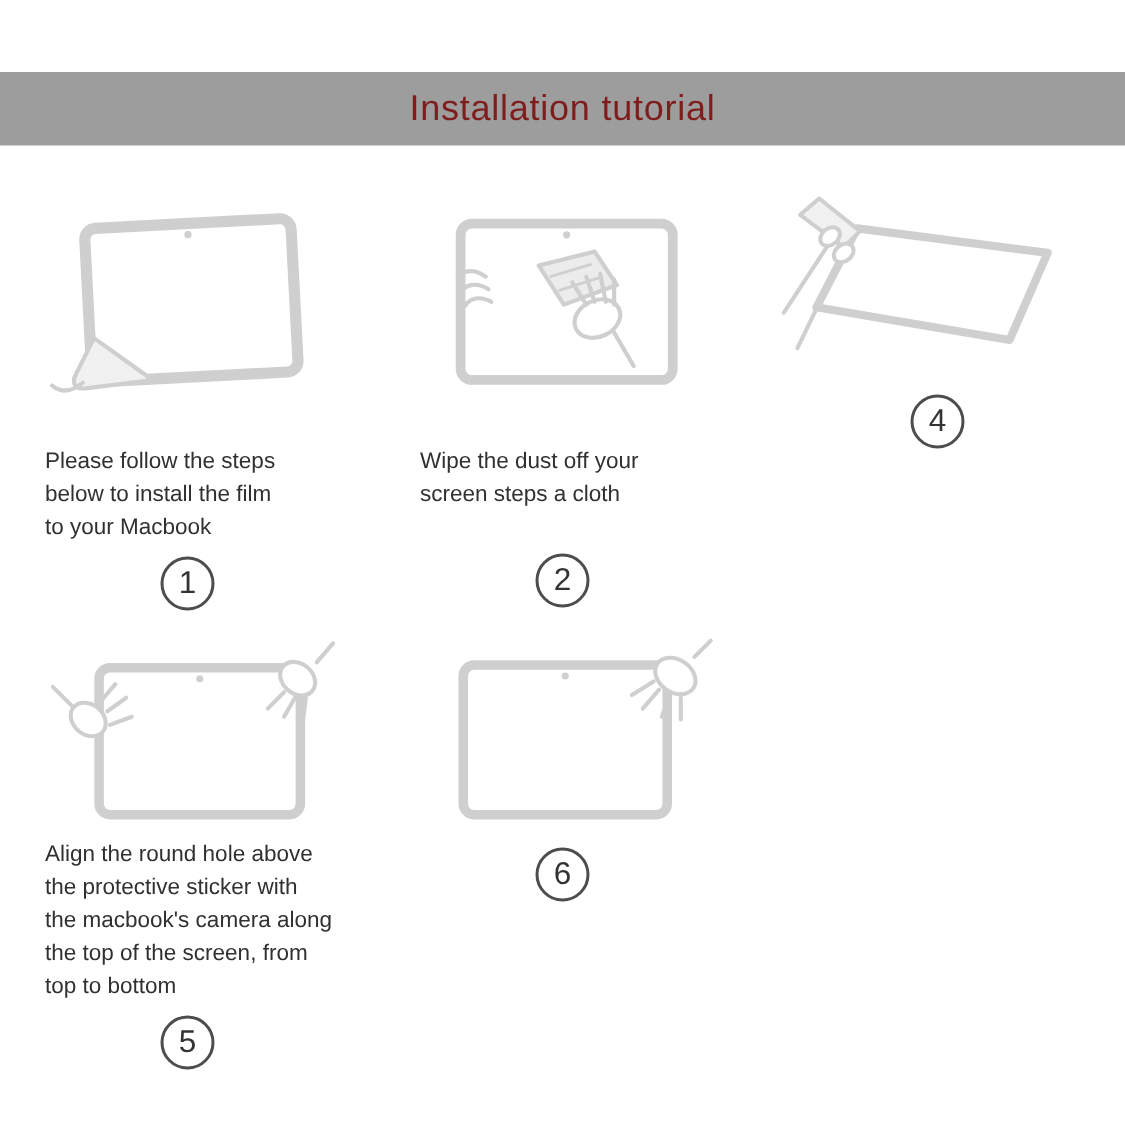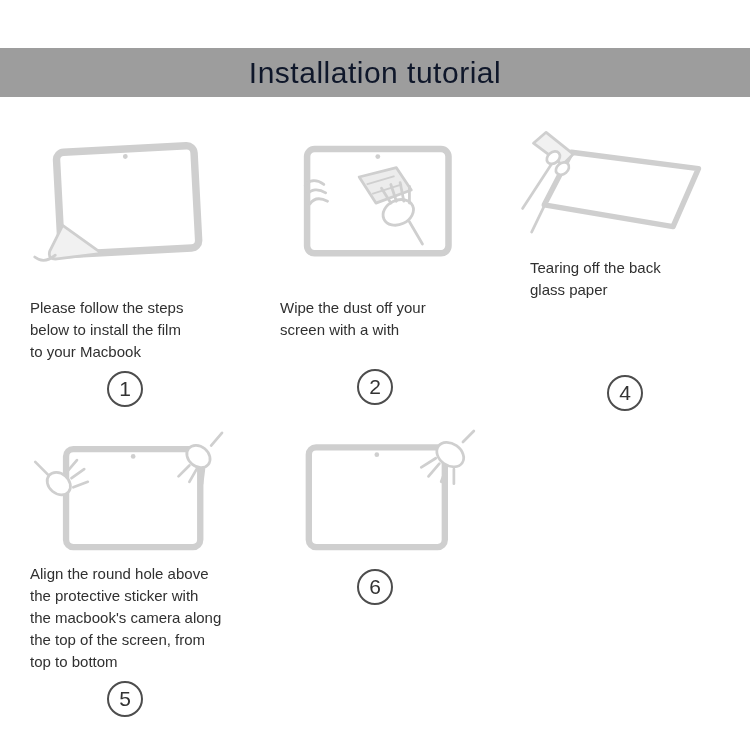--- a/index.html
+++ b/index.html
@@ -15,22 +15,22 @@
   .header {
     margin-top: 48px;
     height: 49px;
     width: 100%;
     background: #9d9d9d;
     display: flex;
     align-items: center;
     justify-content: center;
   }
   .header .title {
-    color: #0f172a;
-    font-size: 30px;
+    color: #7f1d1d;
+    font-size: 24px;
     font-weight: 400;
     letter-spacing: 0.5px;
   }
   .grid {
     margin-top: 16px;
     display: grid;
     grid-template-columns: 250px 250px 250px;
   }
   .step { display: flex; flex-direction: column; }
   .illus {
@@ -109,42 +109,40 @@
             <ellipse cx="140" cy="84" rx="17" ry="13" transform="rotate(-25 140 84)"></ellipse>
             <path d="M132 74 L122 58 M138 72 L132 54 M146 72 L142 52 M152 74 L152 56" fill="none"></path>
             <path d="M152 94 L166 118" fill="none"></path>
           </g>
           <g fill="none" stroke="#cfcfcf" stroke-width="3" stroke-linecap="round">
             <path d="M60 54 C52 48 44 49 40 55 M62 63 C54 58 46 59 42 65 M64 72 C56 68 49 69 45 75"></path>
           </g>
         </svg>
       </div>
       <p class="text">Wipe the dust off your
-screen with a with</p>
+screen steps a cloth</p>
       <div class="numrow">
         <span class="num">2</span>
       </div>
     </section>
 
 
     <section class="step r2">
       <div class="illus">
         <svg width="214" height="136" viewBox="0 0 230 150">
           <path d="M56 40 L196 58 L168 122 L26 98 Z" fill="#ffffff" stroke="#cfcfcf" stroke-width="6" stroke-linejoin="round"></path>
           <path d="M58 42 L28 18 L14 30 L46 54 Z" fill="#f1f1f1" stroke="#cfcfcf" stroke-width="3" stroke-linejoin="round"></path>
           <g stroke="#cfcfcf" stroke-width="3" stroke-linecap="round" fill="#ffffff">
             <path d="M12 128 L44 62" fill="none"></path>
             <path d="M2 102 L36 50" fill="none"></path>
             <ellipse cx="46" cy="58" rx="8" ry="6" transform="rotate(-40 46 58)"></ellipse>
             <ellipse cx="36" cy="46" rx="8" ry="6" transform="rotate(-40 36 46)"></ellipse>
           </g>
         </svg>
       </div>
-      <p class="text">Tearing off the back
-glass paper</p>
       <div class="numrow">
         <span class="num">4</span>
       </div>
     </section>
 
     <section class="step r2">
       <div class="illus">
         <svg width="214" height="136" viewBox="0 0 230 150">
           <rect x="50" y="30" width="148" height="108" rx="8" fill="#ffffff" stroke="#cfcfcf" stroke-width="7"></rect>
           <circle cx="124" cy="38" r="2.6" fill="#cfcfcf"></circle>

